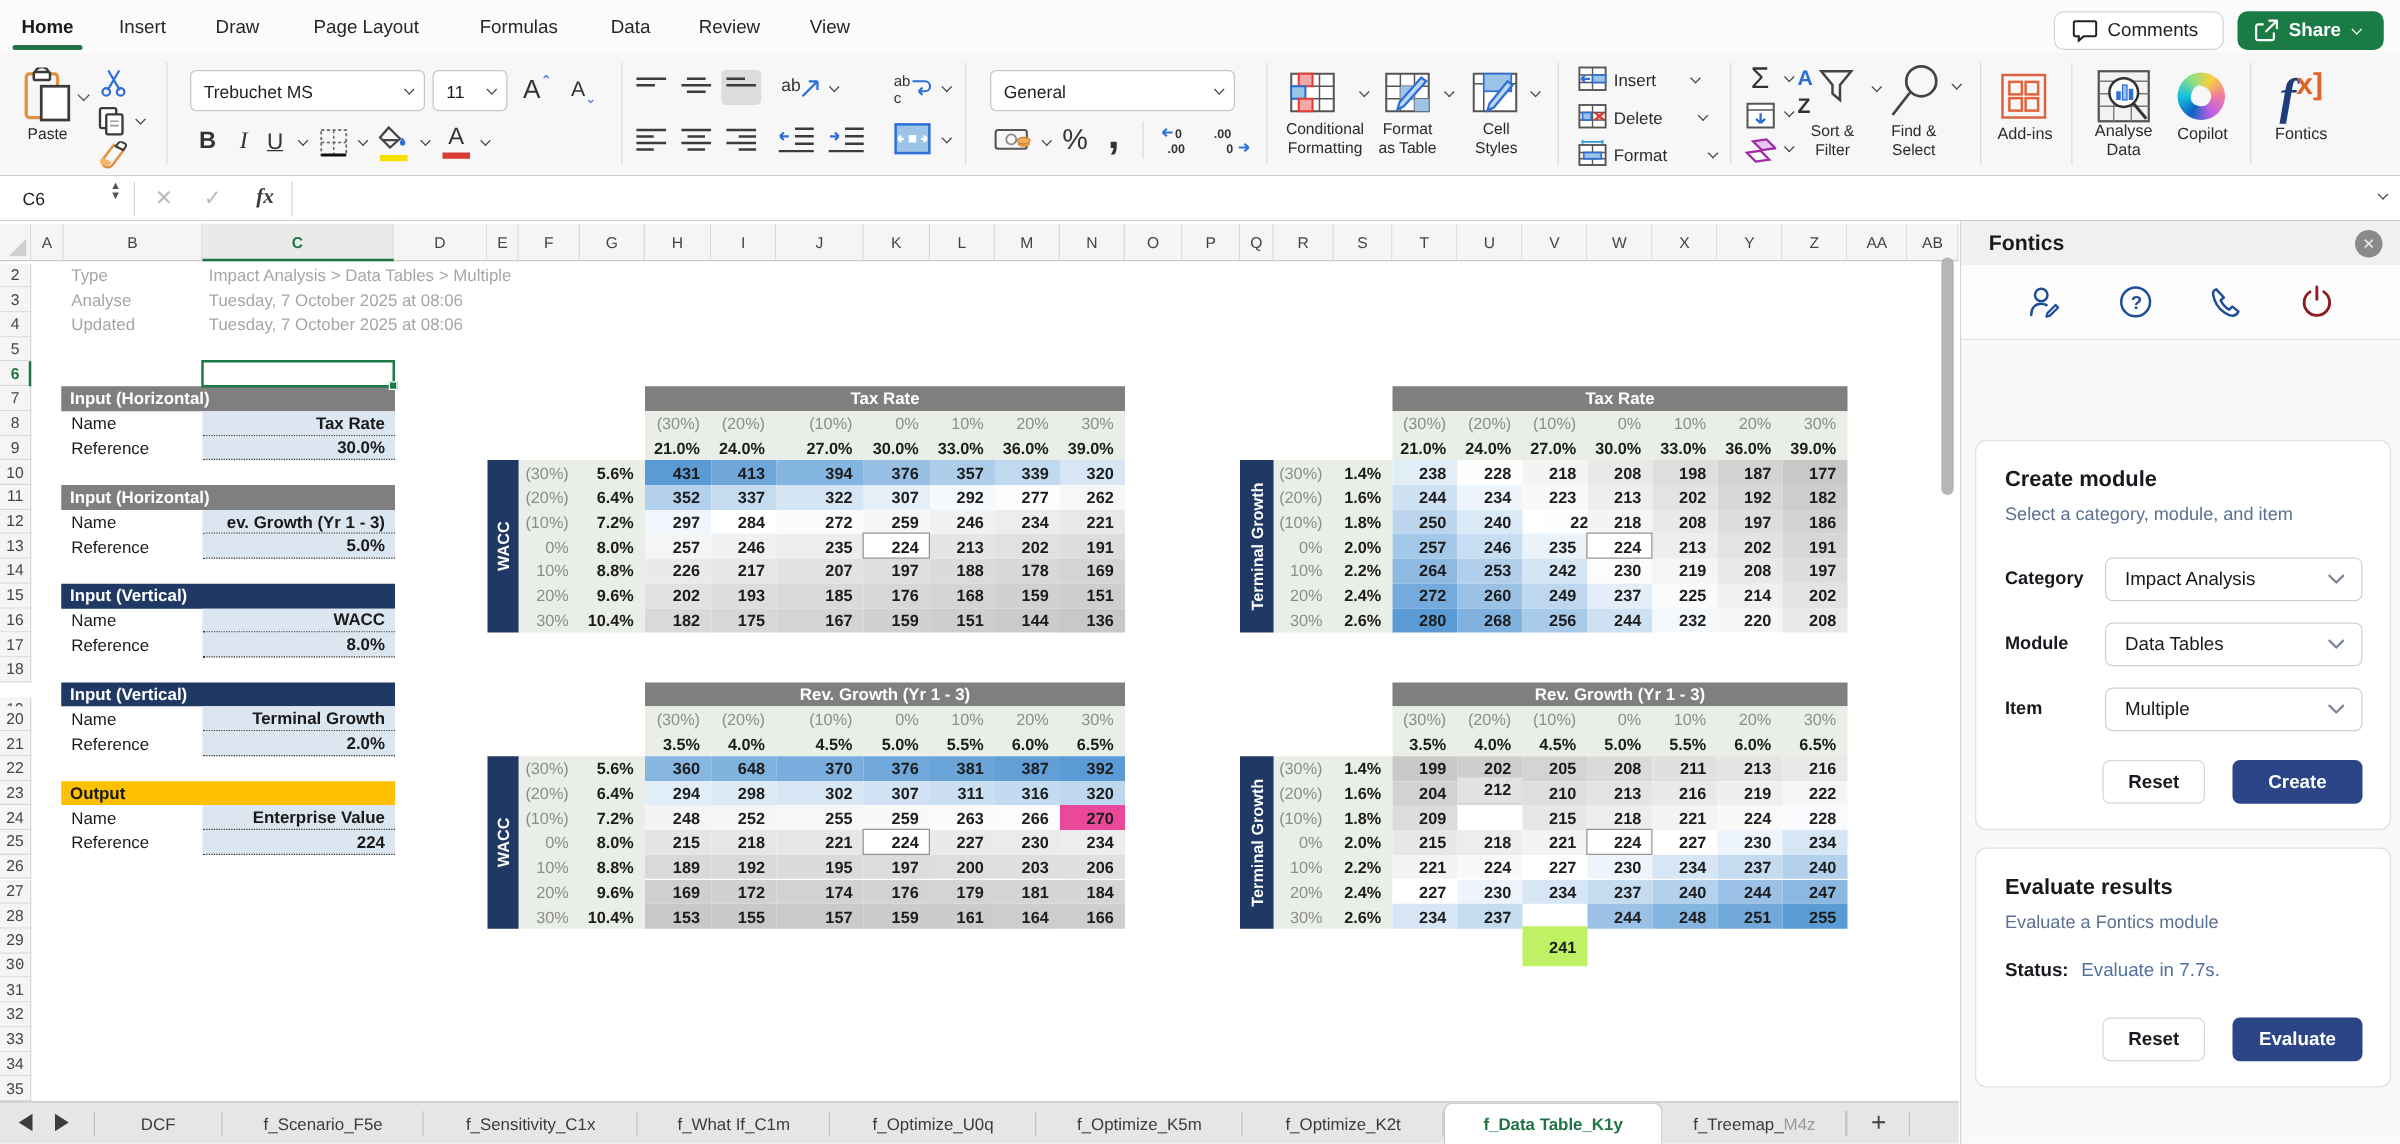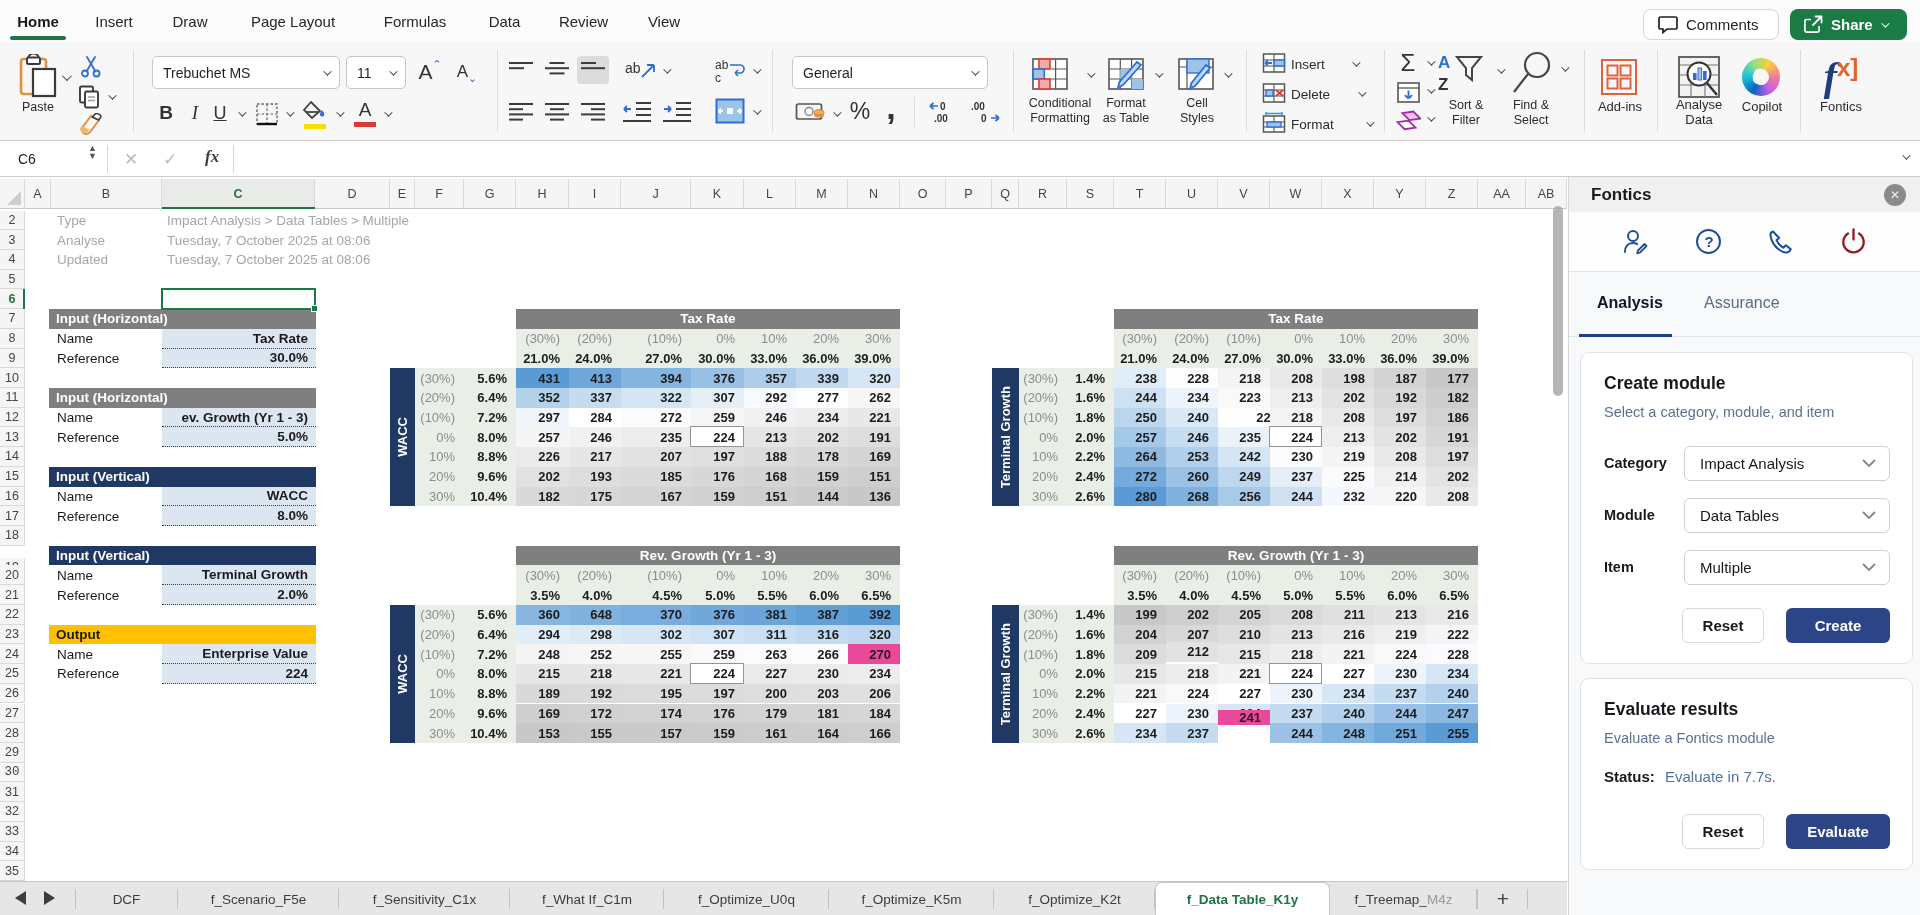--- a/index.html
+++ b/index.html
@@ -902,21 +902,21 @@
         <div class="dcell" style="left:1374px;top:427.9px;width:52px;height:19.72px;background:rgb(228,228,228);">213</div>
         <div class="dcell" style="left:1426px;top:427.9px;width:52px;height:19.72px;background:rgb(233,233,233);">216</div>
         <div class="dcell" style="left:1114px;top:447.62px;width:52px;height:19.72px;background:rgb(210,210,210);">204</div>
         <div class="dcell" style="left:1166px;top:447.62px;width:52px;height:19.72px;background:rgb(216,216,216);">207</div>
         <div class="dcell" style="left:1218px;top:447.62px;width:52px;height:19.72px;background:rgb(222,222,222);">210</div>
         <div class="dcell" style="left:1270px;top:447.62px;width:52px;height:19.72px;background:rgb(228,228,228);">213</div>
         <div class="dcell" style="left:1322px;top:447.62px;width:52px;height:19.72px;background:rgb(233,233,233);">216</div>
         <div class="dcell" style="left:1374px;top:447.62px;width:52px;height:19.72px;background:rgb(239,239,239);">219</div>
         <div class="dcell" style="left:1426px;top:447.62px;width:52px;height:19.72px;background:rgb(245,245,245);">222</div>
         <div class="dcell" style="left:1114px;top:467.34px;width:52px;height:19.72px;background:rgb(220,220,220);">209</div>
-        <div class="dcell" style="left:1166px;top:445px;width:52px;height:19.72px;background:rgb(226,226,226);margin-top:20px;">212</div>
+        <div class="dcell" style="left:1166px;top:445px;width:52px;height:19.72px;background:rgb(226,226,226);">212</div>
         <div class="dcell" style="left:1218px;top:467.34px;width:52px;height:19.72px;background:rgb(231,231,231);">215</div>
         <div class="dcell" style="left:1270px;top:467.34px;width:52px;height:19.72px;background:rgb(237,237,237);">218</div>
         <div class="dcell" style="left:1322px;top:467.34px;width:52px;height:19.72px;background:rgb(243,243,243);">221</div>
         <div class="dcell" style="left:1374px;top:467.34px;width:52px;height:19.72px;background:rgb(249,249,249);">224</div>
         <div class="dcell" style="left:1426px;top:467.34px;width:52px;height:19.72px;background:rgb(249,251,254);">228</div>
         <div class="dcell" style="left:1114px;top:487.05999999999995px;width:52px;height:19.72px;background:rgb(231,231,231);">215</div>
         <div class="dcell" style="left:1166px;top:487.05999999999995px;width:52px;height:19.72px;background:rgb(237,237,237);">218</div>
         <div class="dcell" style="left:1218px;top:487.05999999999995px;width:52px;height:19.72px;background:rgb(243,243,243);">221</div>
         <div class="dcell" style="left:1270px;top:487.05999999999995px;width:52px;height:19.72px;background:#ffffff;">224</div>
         <div class="dcell" style="left:1322px;top:487.05999999999995px;width:52px;height:19.72px;background:rgb(255,255,255);">227</div>
@@ -931,21 +931,21 @@
         <div class="dcell" style="left:1426px;top:506.78px;width:52px;height:19.72px;background:rgb(179,209,236);">240</div>
         <div class="dcell" style="left:1114px;top:526.5px;width:52px;height:19.72px;background:rgb(255,255,255);">227</div>
         <div class="dcell" style="left:1166px;top:526.5px;width:52px;height:19.72px;background:rgb(237,244,251);">230</div>
         <div class="dcell" style="left:1218px;top:526.5px;width:52px;height:19.72px;background:rgb(214,230,245);">234</div>
         <div class="dcell" style="left:1270px;top:526.5px;width:52px;height:19.72px;background:rgb(196,219,240);">237</div>
         <div class="dcell" style="left:1322px;top:526.5px;width:52px;height:19.72px;background:rgb(179,209,236);">240</div>
         <div class="dcell" style="left:1374px;top:526.5px;width:52px;height:19.72px;background:rgb(155,194,230);">244</div>
         <div class="dcell" style="left:1426px;top:526.5px;width:52px;height:19.72px;background:rgb(138,184,225);">247</div>
         <div class="dcell" style="left:1114px;top:546.22px;width:52px;height:19.72px;background:rgb(214,230,245);">234</div>
         <div class="dcell" style="left:1166px;top:546.22px;width:52px;height:19.72px;background:rgb(196,219,240);">237</div>
-        <div class="dcell" style="left:1218px;top:533px;width:52px;height:15px;background:#ec4899;">241</div>
+        <div class="dcell" style="left:1218px;top:564px;width:52px;height:32px;background:#bef264;">241</div>
         <div class="dcell" style="left:1270px;top:546.22px;width:52px;height:19.72px;background:rgb(155,194,230);">244</div>
         <div class="dcell" style="left:1322px;top:546.22px;width:52px;height:19.72px;background:rgb(132,180,224);">248</div>
         <div class="dcell" style="left:1374px;top:546.22px;width:52px;height:19.72px;background:rgb(114,169,219);">251</div>
         <div class="dcell" style="left:1426px;top:546.22px;width:52px;height:19.72px;background:rgb(91,155,213);">255</div>
         <div class="refbox" style="left:1269px;top:486.05999999999995px;width:53px;height:20.72px;"></div>
         <div class="selrect" style="left:161px;top:111.38px;width:155px;height:21.72px;"></div>
         <div class="fillhandle" style="left:311px;top:128.1px;"></div>
       </div>
   <div class="vscroll" style="left:1553px;top:29px;width:10px;height:190px;"></div>
     </div>
@@ -1011,25 +1011,20 @@
         <circle cx="13.5" cy="13.5" r="11.5" fill="none" stroke="#1f4e96" stroke-width="2"></circle>
         <text x="9.5" y="19" font-size="15" fill="#1f4e96" font-weight="700">?</text>
       </svg>
       <svg width="26" height="26" viewBox="0 0 26 26">
         <path d="M5 2.5 c-1.5 0.5 -2.8 2 -2.5 4 0.8 5.5 4 11 9 14.5 2.5 1.8 5.5 2.8 7.5 2.4 2 -0.4 3.3 -1.8 3.7 -3.3 l-4.8 -3.8 -2.6 2.4 c-3 -1.7 -5.4 -4.4 -6.8 -7.5 l2.6 -2.2 z" fill="none" stroke="#1f4e96" stroke-width="2" stroke-linejoin="round"></path>
       </svg>
       <svg width="27" height="27" viewBox="0 0 27 27">
         <path d="M8 5.5 a10.2 10.2 0 1 0 11 0" fill="none" stroke="#8d1d22" stroke-width="2.3" stroke-linecap="round"></path>
         <path d="M13.5 1.5 v10" stroke="#8d1d22" stroke-width="2.3" stroke-linecap="round"></path>
       </svg>
-    </div>
-    <div class="ptabs">
-      <span class="ptab active" style="left:28px;">Analysis</span>
-      <span class="ptab idle" style="left:135px;">Assurance</span>
-      <div class="ptab-underline" style="left:10px;width:93px;"></div>
     </div>
 
     <div class="pcard" style="top:175px;height:312px;">
       <h2 style="position:absolute;left:23px;top:20px;">Create module</h2>
       <div class="sub" style="position:absolute;left:23px;top:51px;">Select a category, module, and item</div>
       <div id="createFields">
           <div class="pfield-label" style="left:23px;top:101.5px;">Category</div>
           <div class="pselect" style="top:92.5px;">
             <span>Impact Analysis</span>
             <svg width="14" height="9" viewBox="0 0 14 9">

